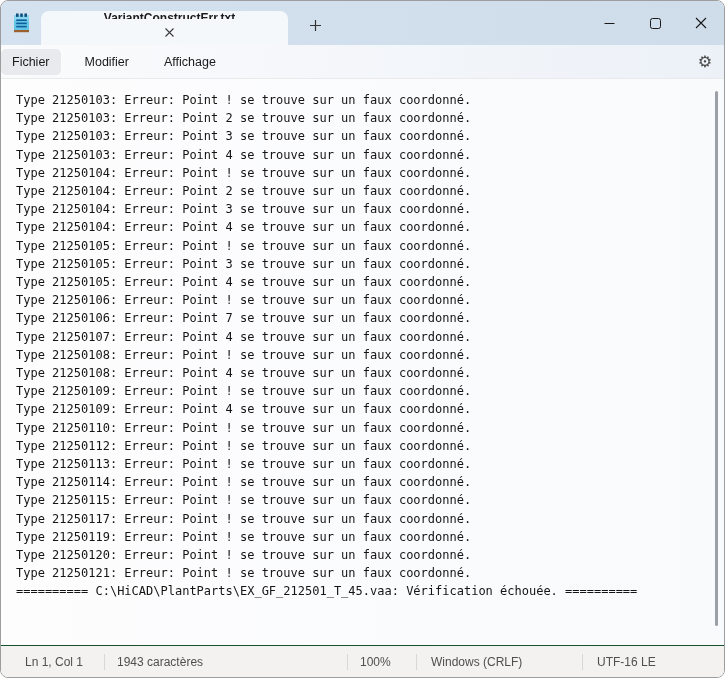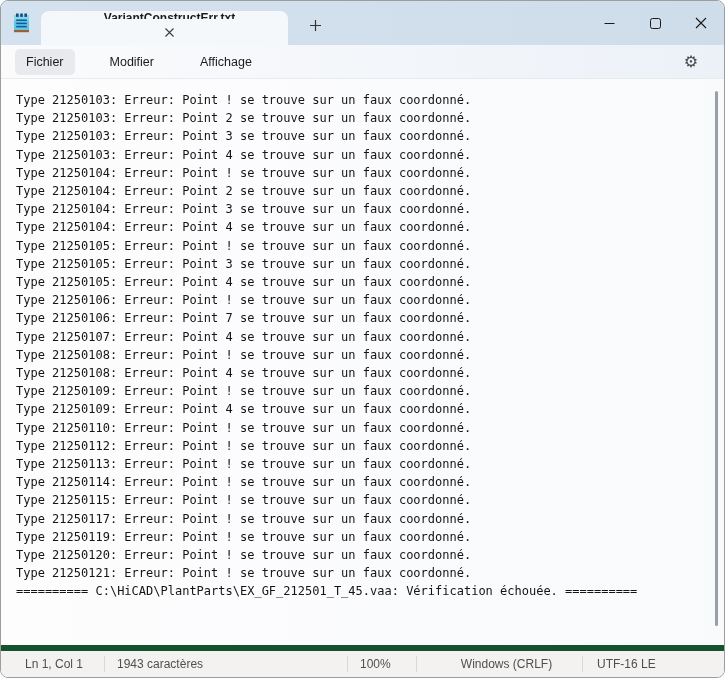--- a/index.html
+++ b/index.html
@@ -58,23 +58,22 @@
   .win-btn {
     width: 46px; height: 44px;
     display: flex; align-items: center; justify-content: center;
     cursor: pointer;
   }
   
   .menubar {
     height: 34px; flex: 0 0 34px;
     background: linear-gradient(90deg, #fbfbfc 0%, #f3f6fa 55%, #ecf1f8 100%);
     display: flex; align-items: center;
-    padding: 0 14px;
+    padding: 0 0;
     border-bottom: 1px solid #e9eaec;
-    gap: 11px;
   }
   .menu-item {
     font-size: 12.5px; color: #1b1b1b;
     padding: 6px 11px; margin-right: 13px;
     border-radius: 5px; cursor: pointer;
   }
   .menu-item.first { background: #e9eaed; }
   .menubar-spacer { flex: 1; }
   .gear-btn {
     width: 30px; height: 30px; margin-right: 4px;
@@ -99,29 +98,29 @@
   .v-scrollbar {
     position: absolute; top: 12px; right: 6px;
     width: 3px; height: 535px;
     background: #9aa0a6; border-radius: 2px;
     cursor: pointer;
   }
   
   .statusbar {
     height: 32px; flex: 0 0 32px;
     background: #f3f2f0;
-    border-top: 6px solid #14532d;
+    border-top: 1px solid #14532d;
     display: flex; align-items: center;
     font-size: 12px; color: #4f4f4f;
   }
   .status-cell { white-space: nowrap; overflow: hidden; }
   .cell-cursor   { width: 103px; padding-left: 24px; }
   .cell-chars    { width: 242px; padding-left: 12px; }
   .cell-zoom     { width: 68px;  padding-left: 12px; }
-  .cell-eol      { width: 165px; padding-left: 14px; text-align: center; }
+  .cell-eol      { width: 165px; padding-left: 14px; }
   .cell-encoding { flex: 1;      padding-left: 14px; }
   .status-sep { width: 1px; height: 16px; background: #d8d8d8; flex: 0 0 1px; }
   svg { display: block; }
 </style>
 </head>
 <body>
 
 <div class="window">
 
   <div class="titlebar">

